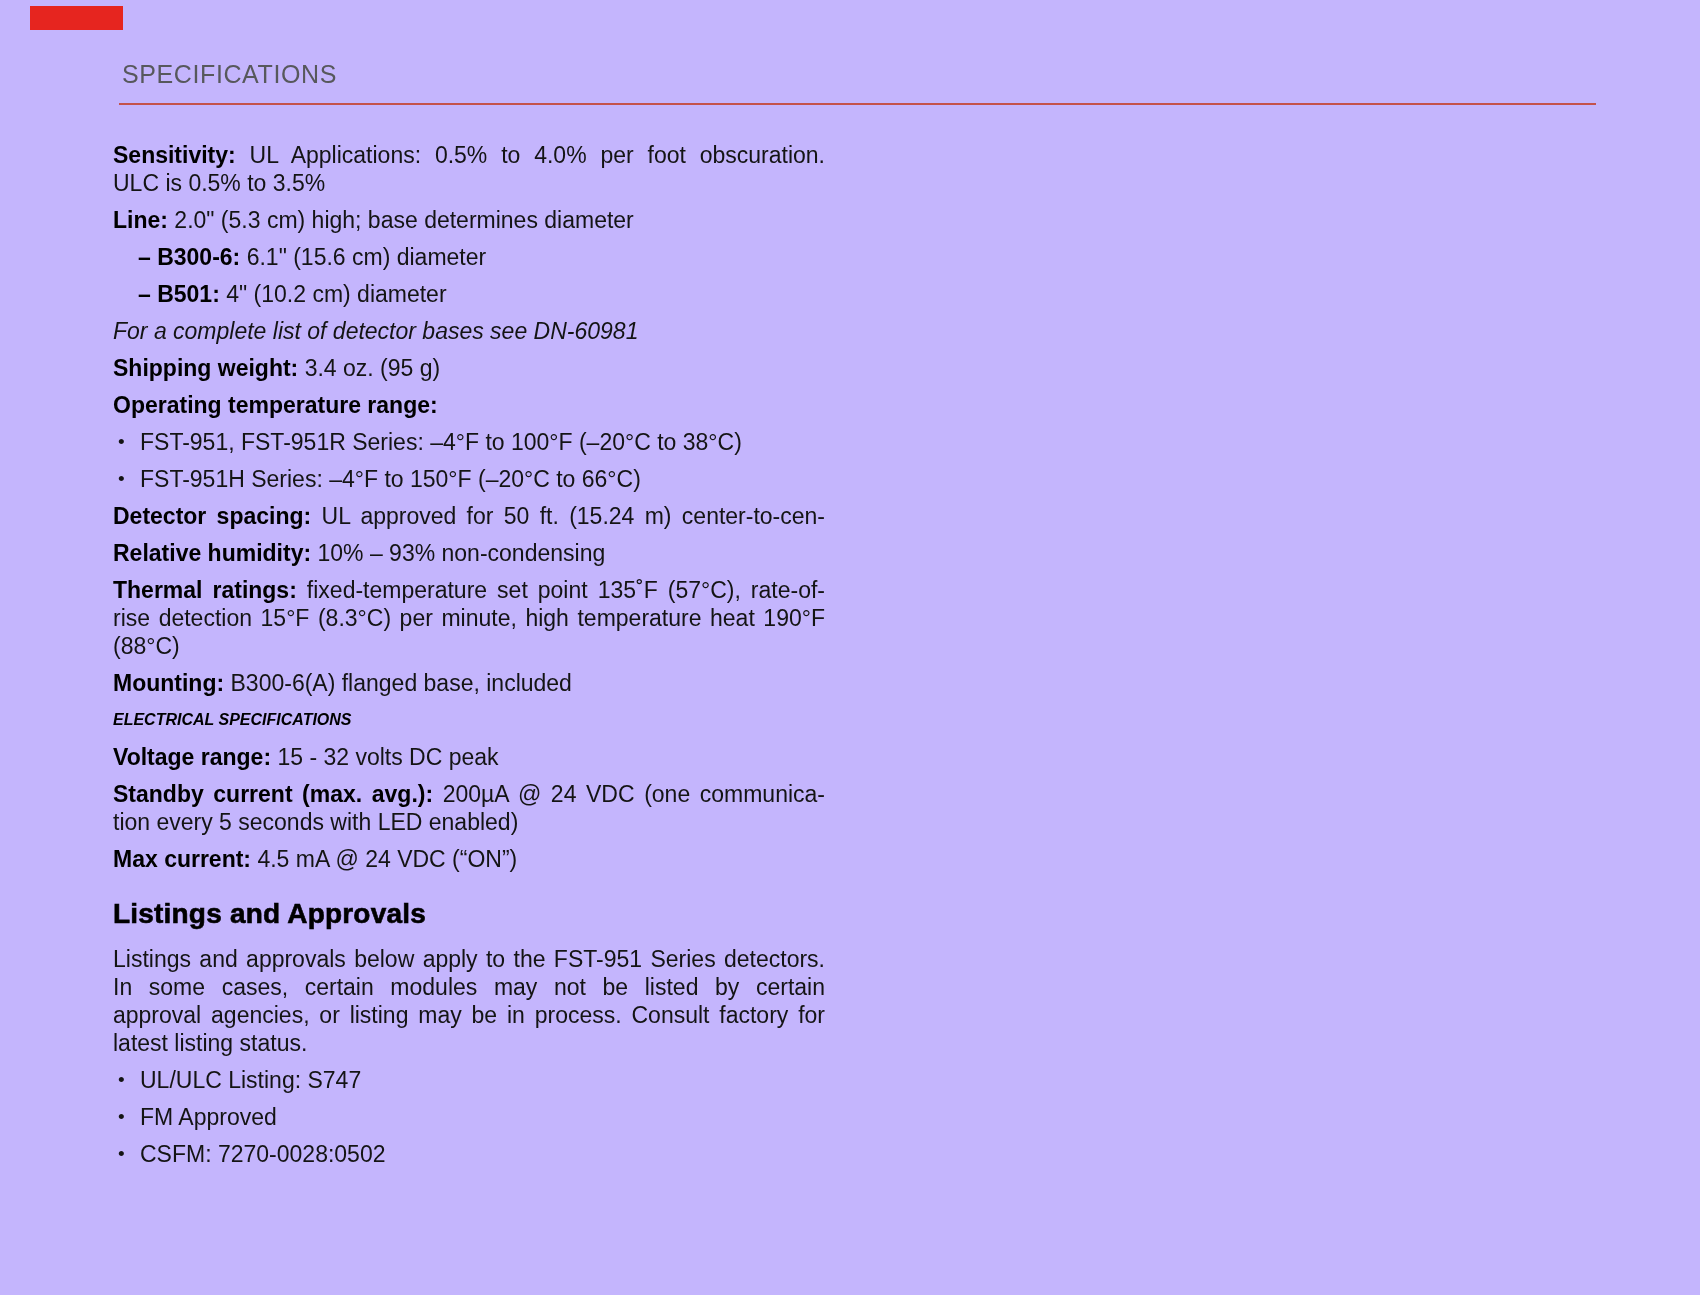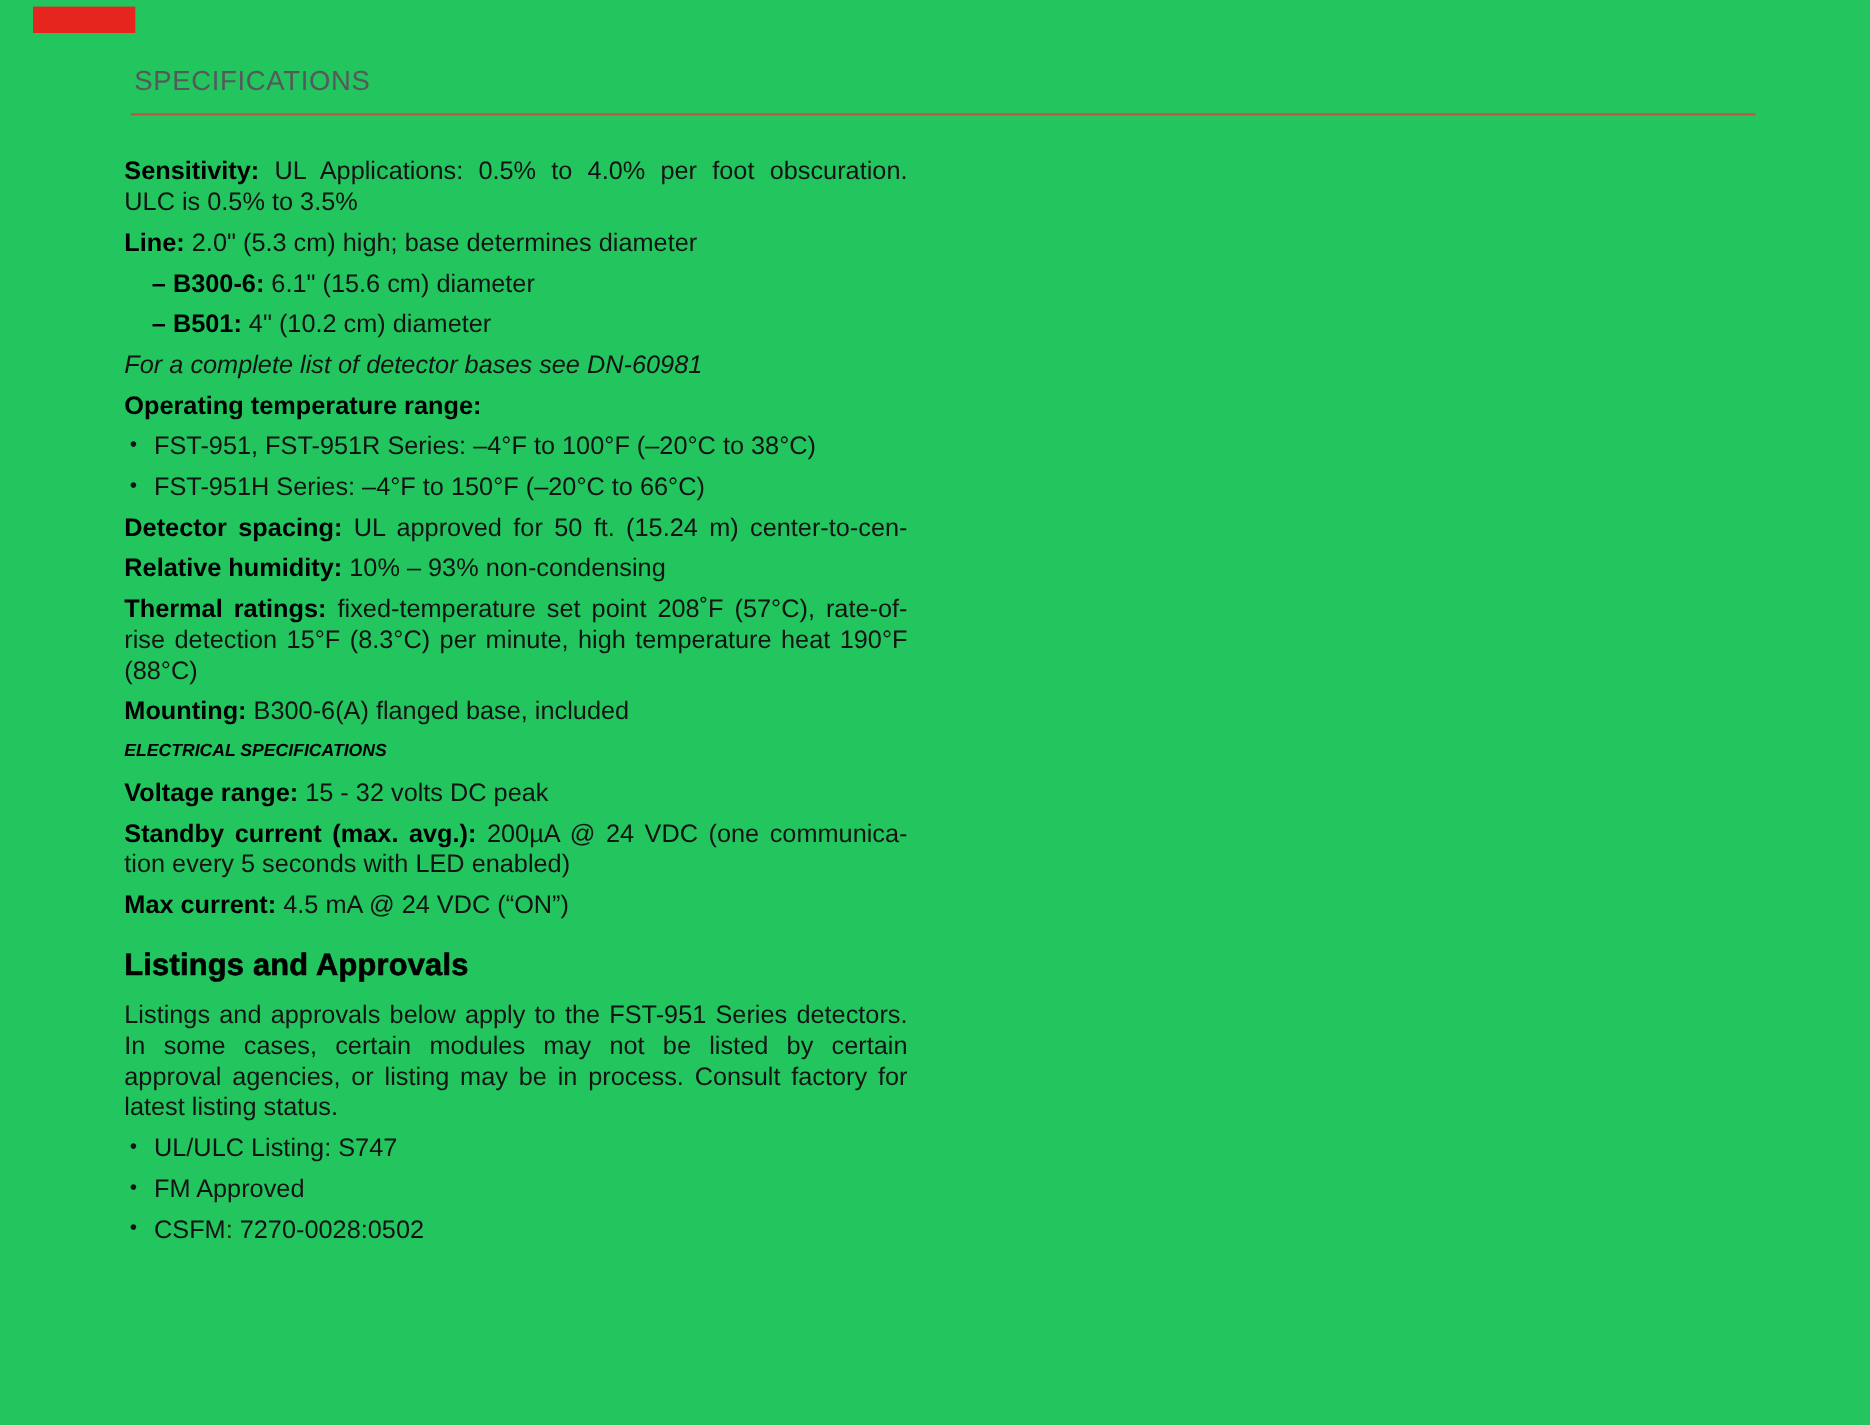--- a/index.html
+++ b/index.html
@@ -1,19 +1,19 @@
 <!DOCTYPE html>
 <html><head>
 <meta charset="utf-8">
 <style>
   html,body { margin:0; padding:0; background:#ffffff; }
   .page {
     position:relative;
     width:1700px; height:1295px;
-    background:#22c55e;
+    background:#c4b5fd;
     font-family:"Liberation Sans","DejaVu Sans",sans-serif;
     color:#141414;
     overflow:hidden;
   }
   .red-marker {
     position:absolute; left:30px; top:6px; width:93px; height:24px;
     background:var(--marker-red,#e6251f);
   }
   .doc-title {
     position:absolute; left:122px; top:59px;
@@ -66,20 +66,23 @@
       <div class="blk dash">
         <div class="line"><span class="b ">– B300-6:</span><span class=""> 6.1" (15.6 cm) diameter</span></div>
       </div>
       <div class="blk dash">
         <div class="line"><span class="b ">– B501:</span><span class=""> 4" (10.2 cm) diameter</span></div>
       </div>
       <div class="blk note">
         <div class="line"><span class="i">For a complete list of detector bases see DN-60981</span></div>
       </div>
       <div class="blk">
+        <div class="line"><span class="b ">Shipping weight:</span><span class=""> 3.4 oz. (95 g)</span></div>
+      </div>
+      <div class="blk">
         <div class="line"><span class="b ">Operating temperature range:</span></div>
       </div>
       <div class="blk bullet-row">
         <span class="bullet-marker">•</span>
         <div class="bullet-text">
           <div class="line"><span class="">FST-951, FST-951R Series: –4°F to 100°F (–20°C to 38°C)</span></div>
         </div>
       </div>
       <div class="blk bullet-row">
         <span class="bullet-marker">•</span>
@@ -87,21 +90,21 @@
           <div class="line"><span class="">FST-951H Series: –4°F to 150°F (–20°C to 66°C)</span></div>
         </div>
       </div>
       <div class="blk">
         <div class="line just"><span class="b ">Detector spacing:</span><span class=""> UL approved for 50 ft. (15.24 m) center-to-cen-</span></div>
       </div>
       <div class="blk">
         <div class="line"><span class="b ">Relative humidity:</span><span class=""> 10% – 93% non-condensing</span></div>
       </div>
       <div class="blk">
-        <div class="line just"><span class="b ">Thermal ratings:</span><span class=""> fixed-temperature set point 208˚F (57°C), rate-of-</span></div>
+        <div class="line just"><span class="b ">Thermal ratings:</span><span class=""> fixed-temperature set point 135˚F (57°C), rate-of-</span></div>
         <div class="line just"><span class="">rise detection 15°F (8.3°C) per minute, high temperature heat 190°F</span></div>
         <div class="line"><span class="">(88°C)</span></div>
       </div>
       <div class="blk">
         <div class="line"><span class="b ">Mounting:</span><span class=""> B300-6(A) flanged base, included</span></div>
       </div>
       <div class="blk h-elec">
         <div class="line"><span class="">ELECTRICAL SPECIFICATIONS</span></div>
       </div>
       <div class="blk">

